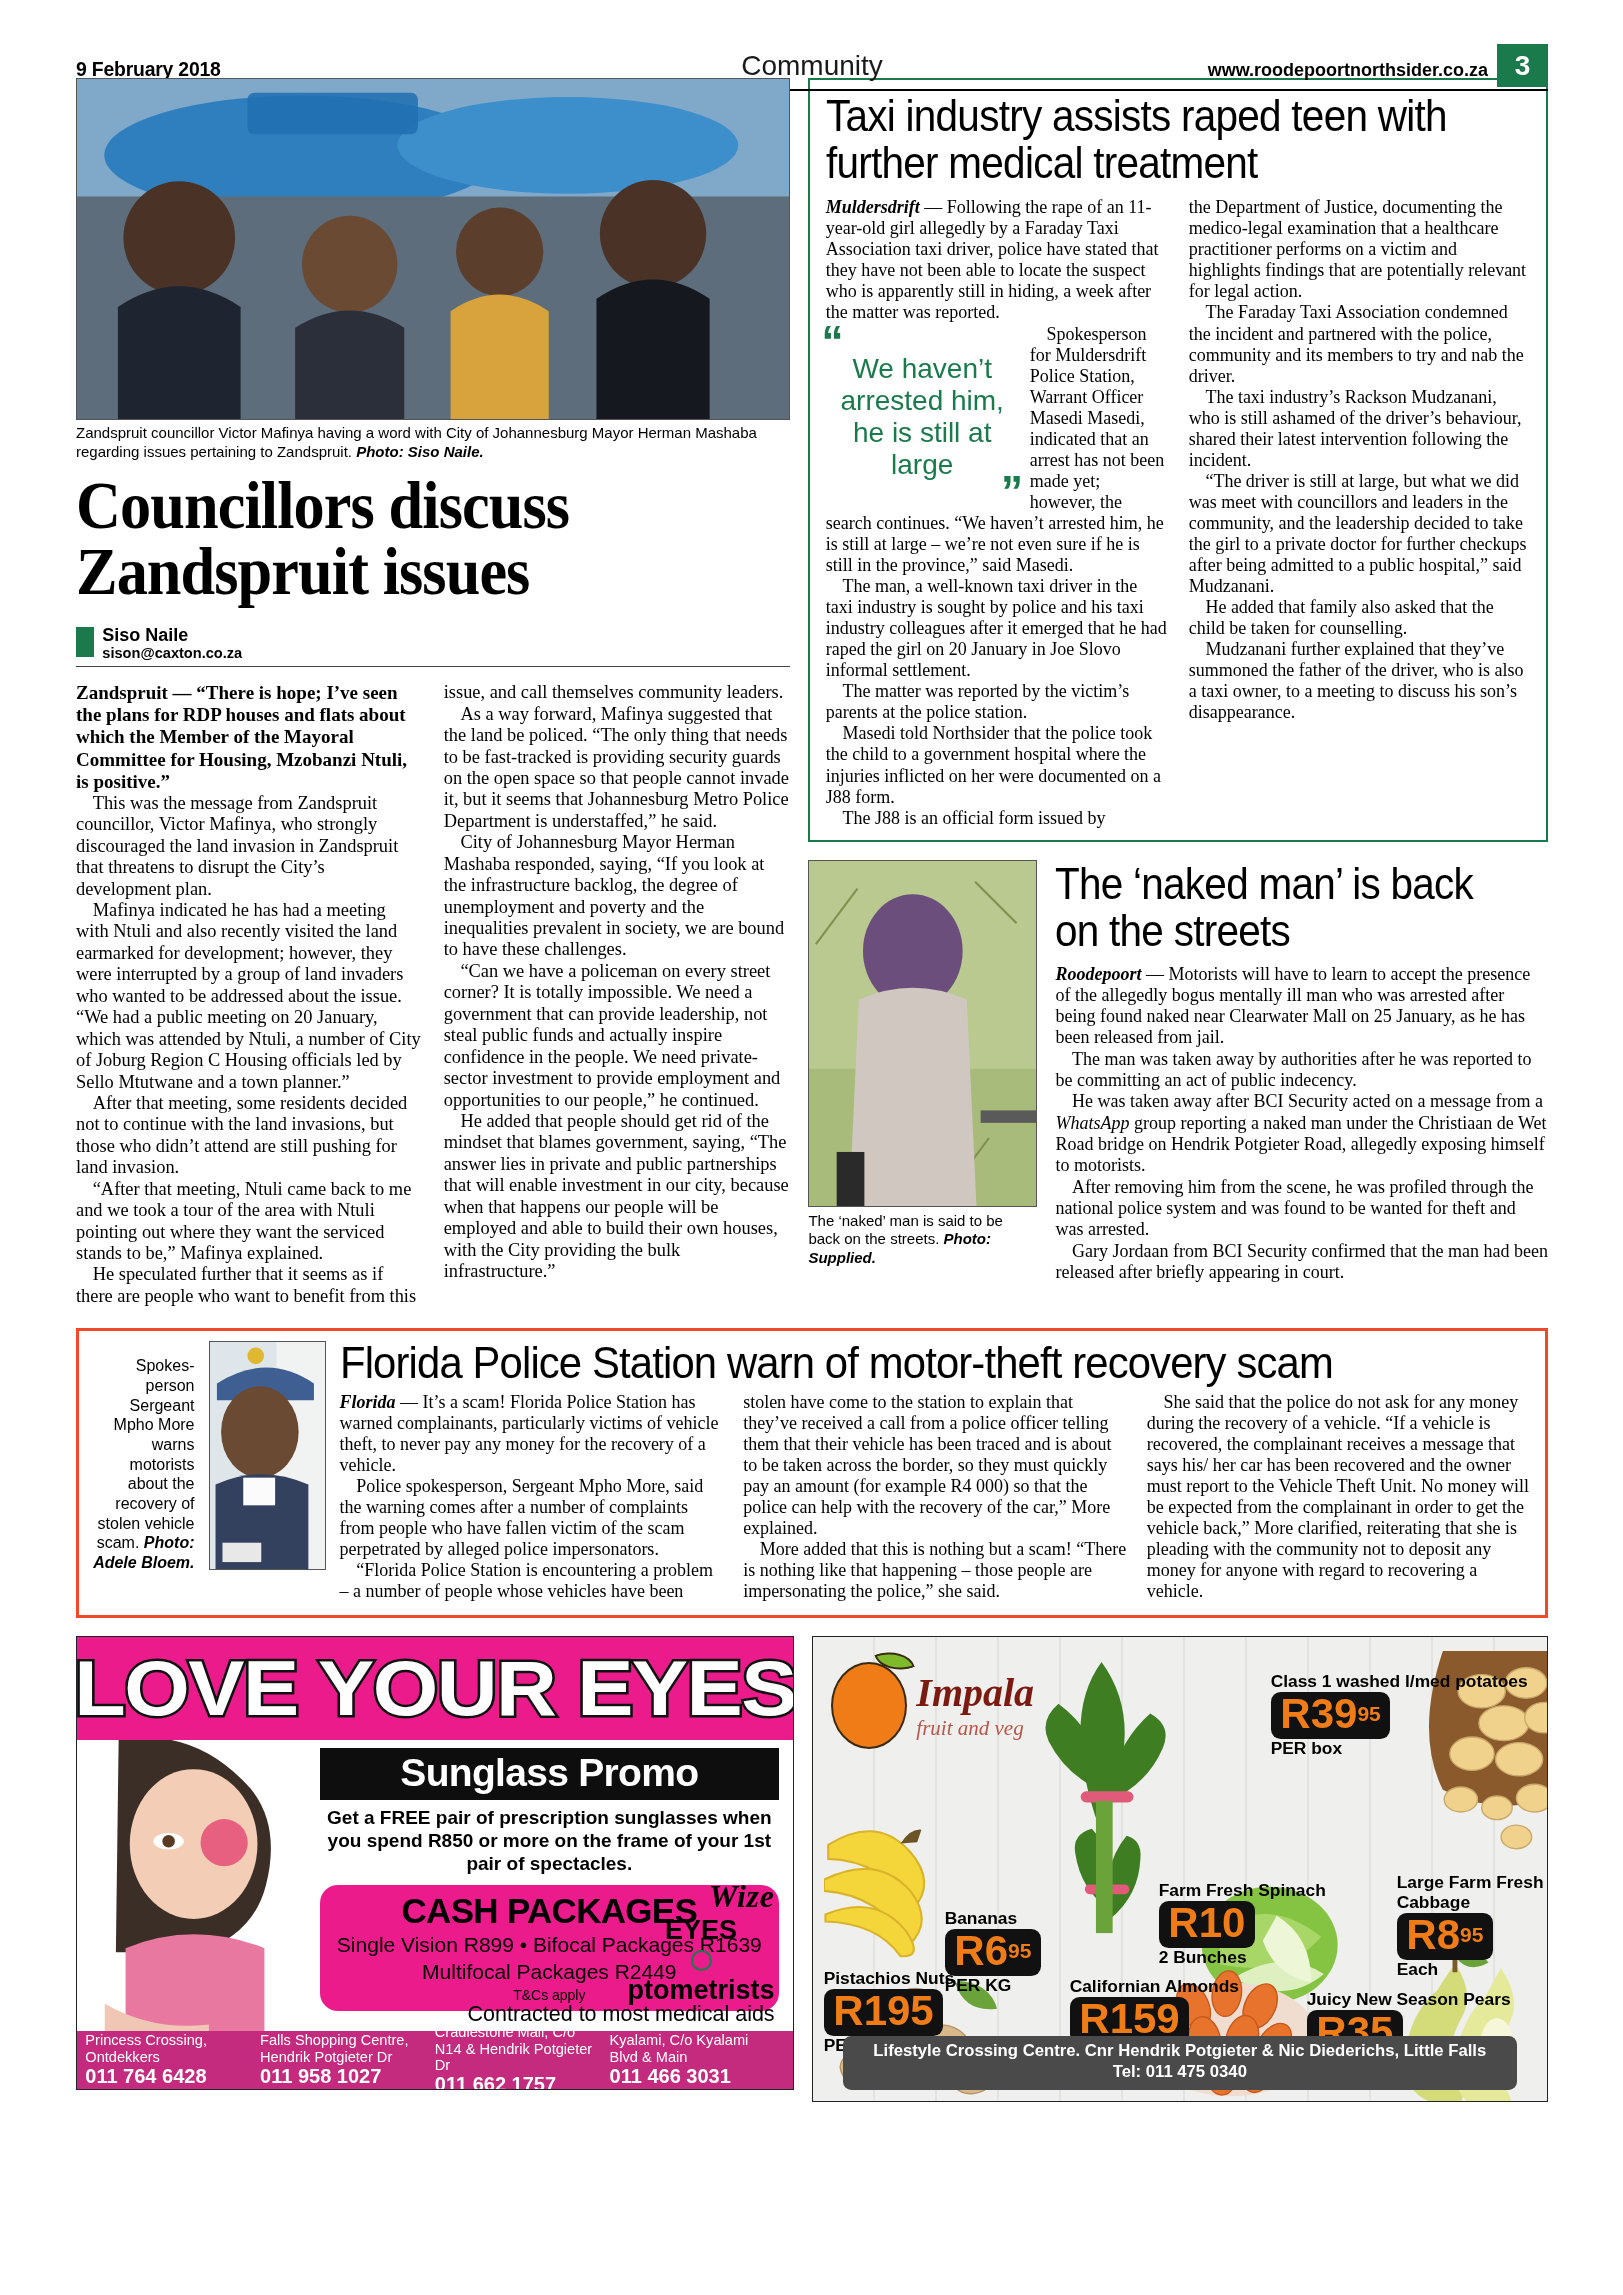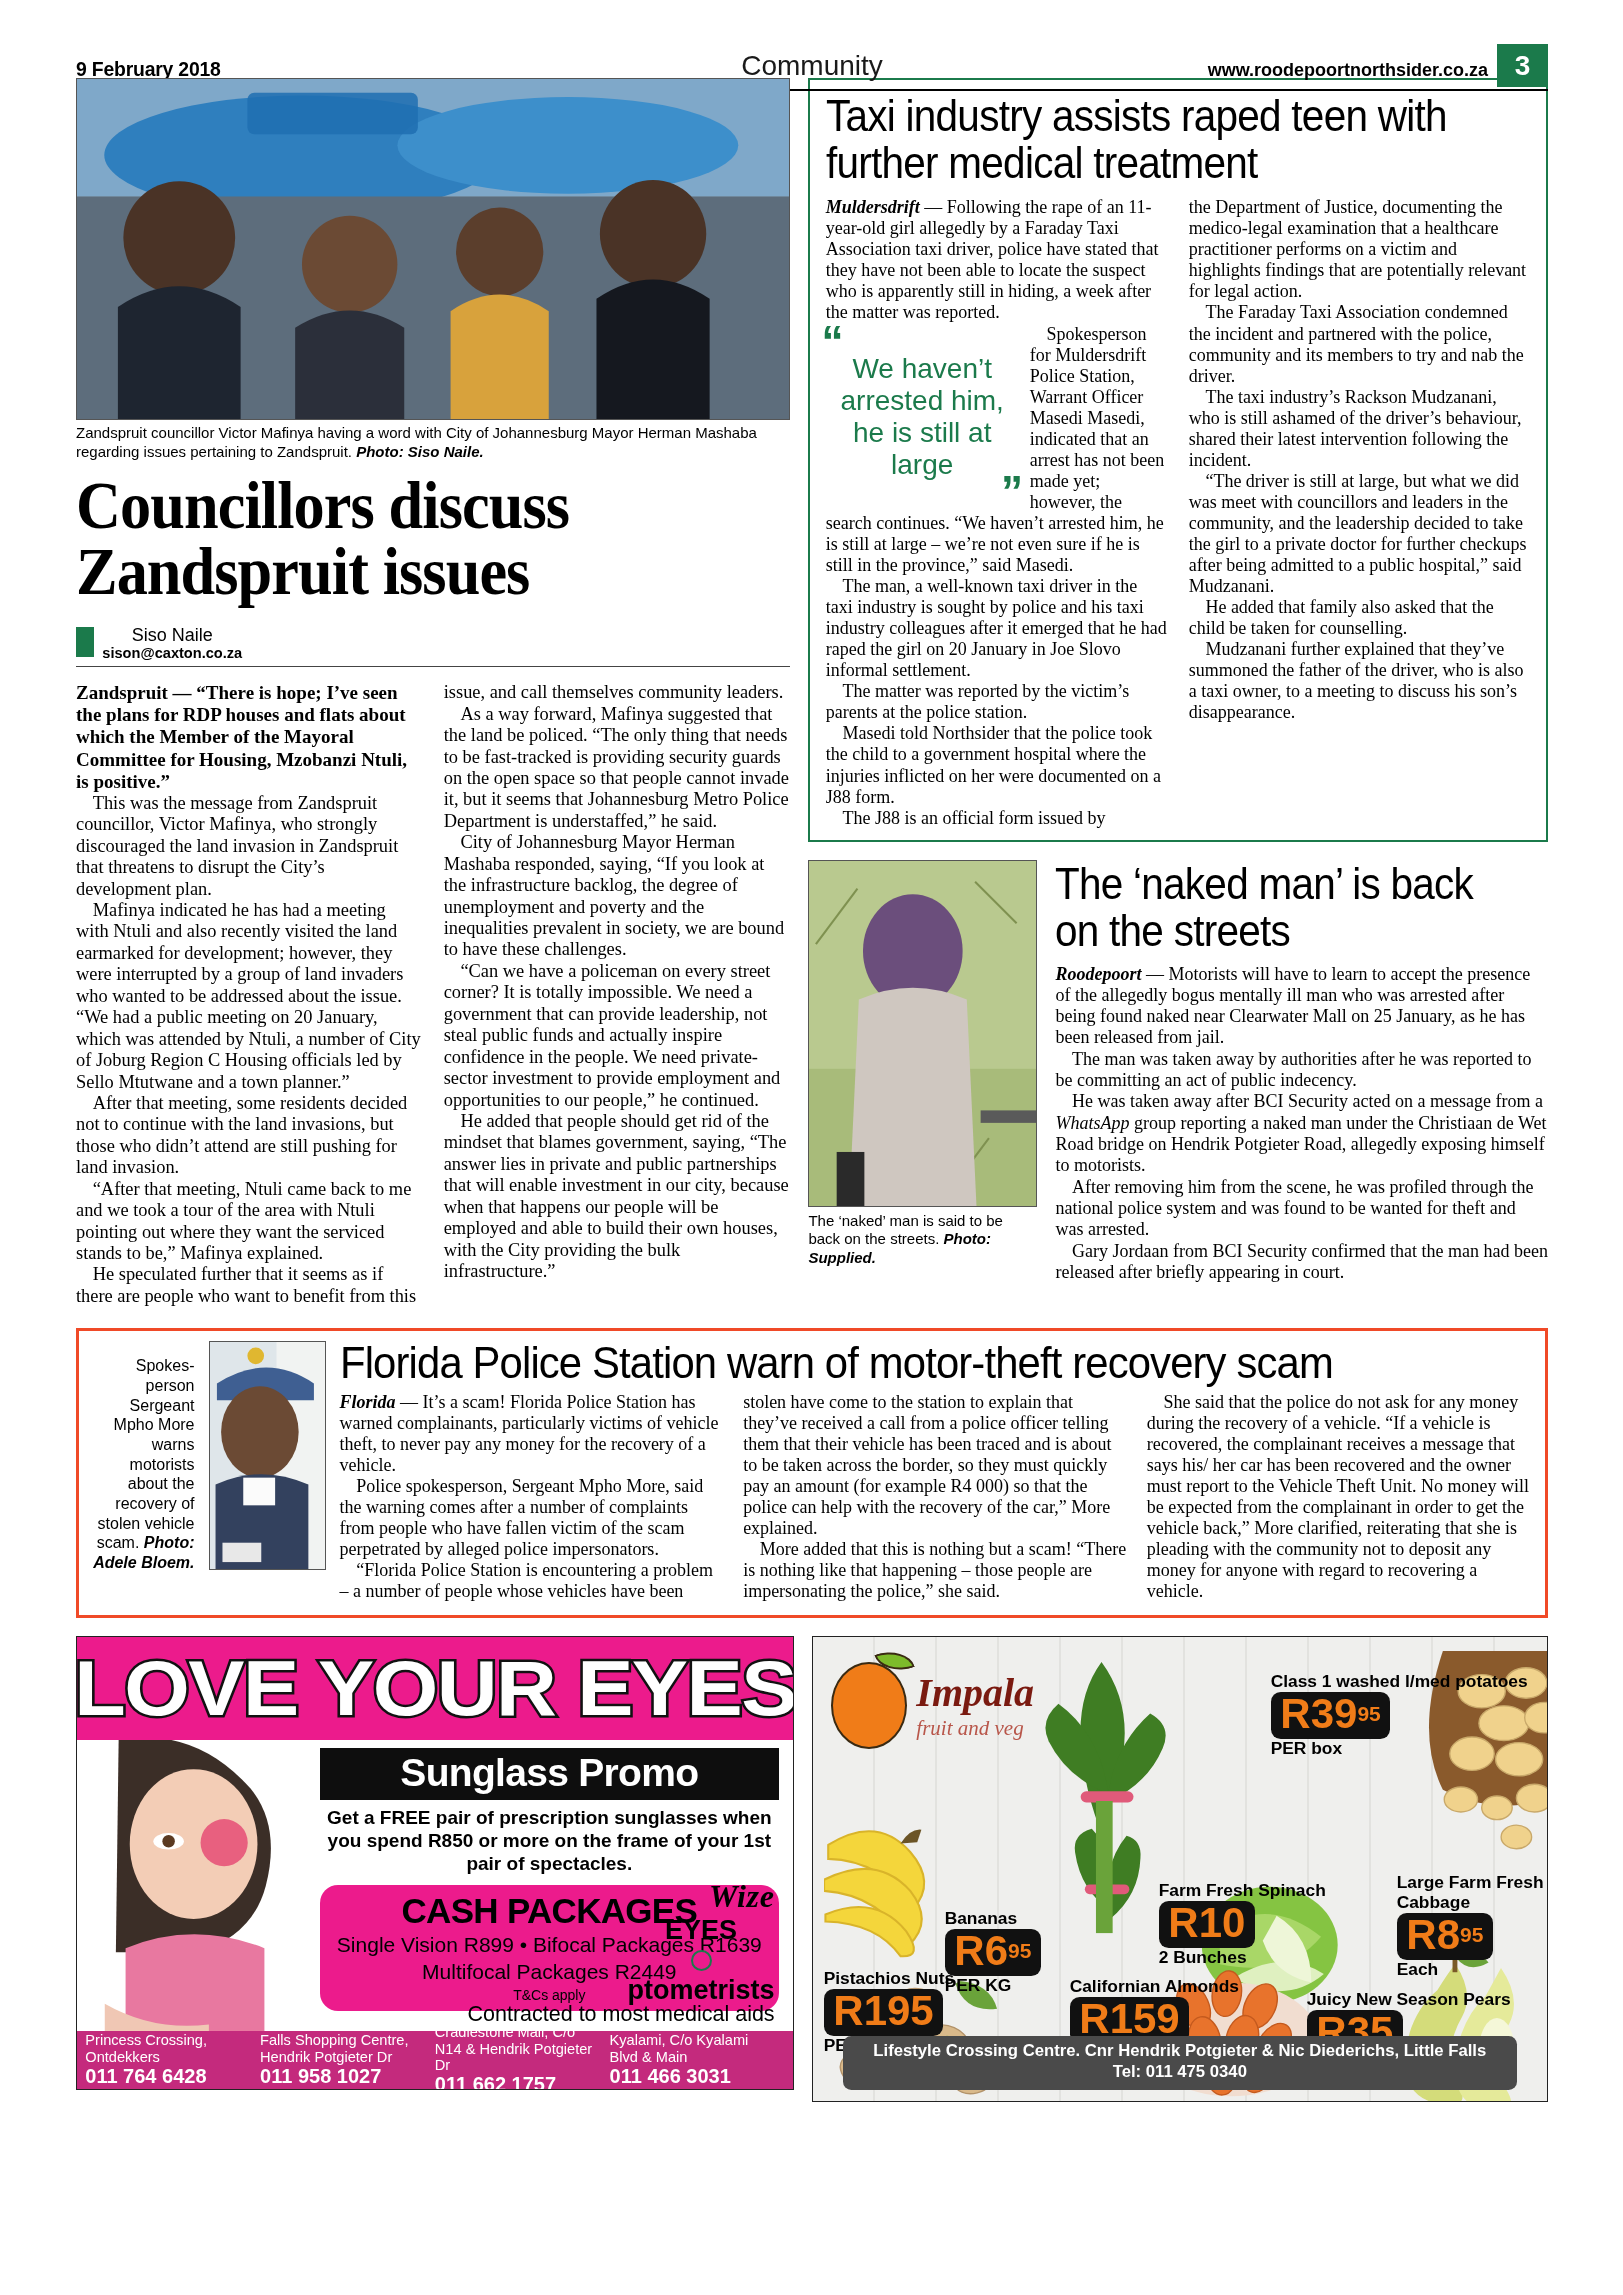--- a/index.html
+++ b/index.html
@@ -58,21 +58,21 @@
   h1.headline {
     font-family:"Liberation Serif", serif;
     font-weight:bold; font-size:67px; line-height:0.98;
     margin:11px 0 0 0; letter-spacing:-1px;
     transform:scaleX(0.93); transform-origin:left;
   }
 
   .byline { display:flex; align-items:flex-start; gap:8.3px; margin-top:21px; }
   .byline .swatch { width:18px; height:30.5px; background:#1b7a4b; flex:none; margin-top:1.4px;}
   .byline .who { font-family:"Liberation Sans", sans-serif; }
-  .byline .name { font-weight:normal; font-size:18px; line-height:1.05;text-align:center; }
+  .byline .name { font-weight:bold; font-size:18px; line-height:1.05; }
   .byline .mail { font-size:14.6px; font-weight:bold; line-height:1.25; }
   .byline-rule { height:1.4px; background:#444; margin-top:2.8px; }
 
   .twocol { column-count:2; column-gap:21px; margin-top:15.3px; }
   .bodytext p {
     margin:0; font-size:18.4px; line-height:1.165;
     text-align:left; text-indent:16.7px;
   }
   .bodytext p.lead { font-weight:bold; font-size:19px; text-indent:0; }
 

